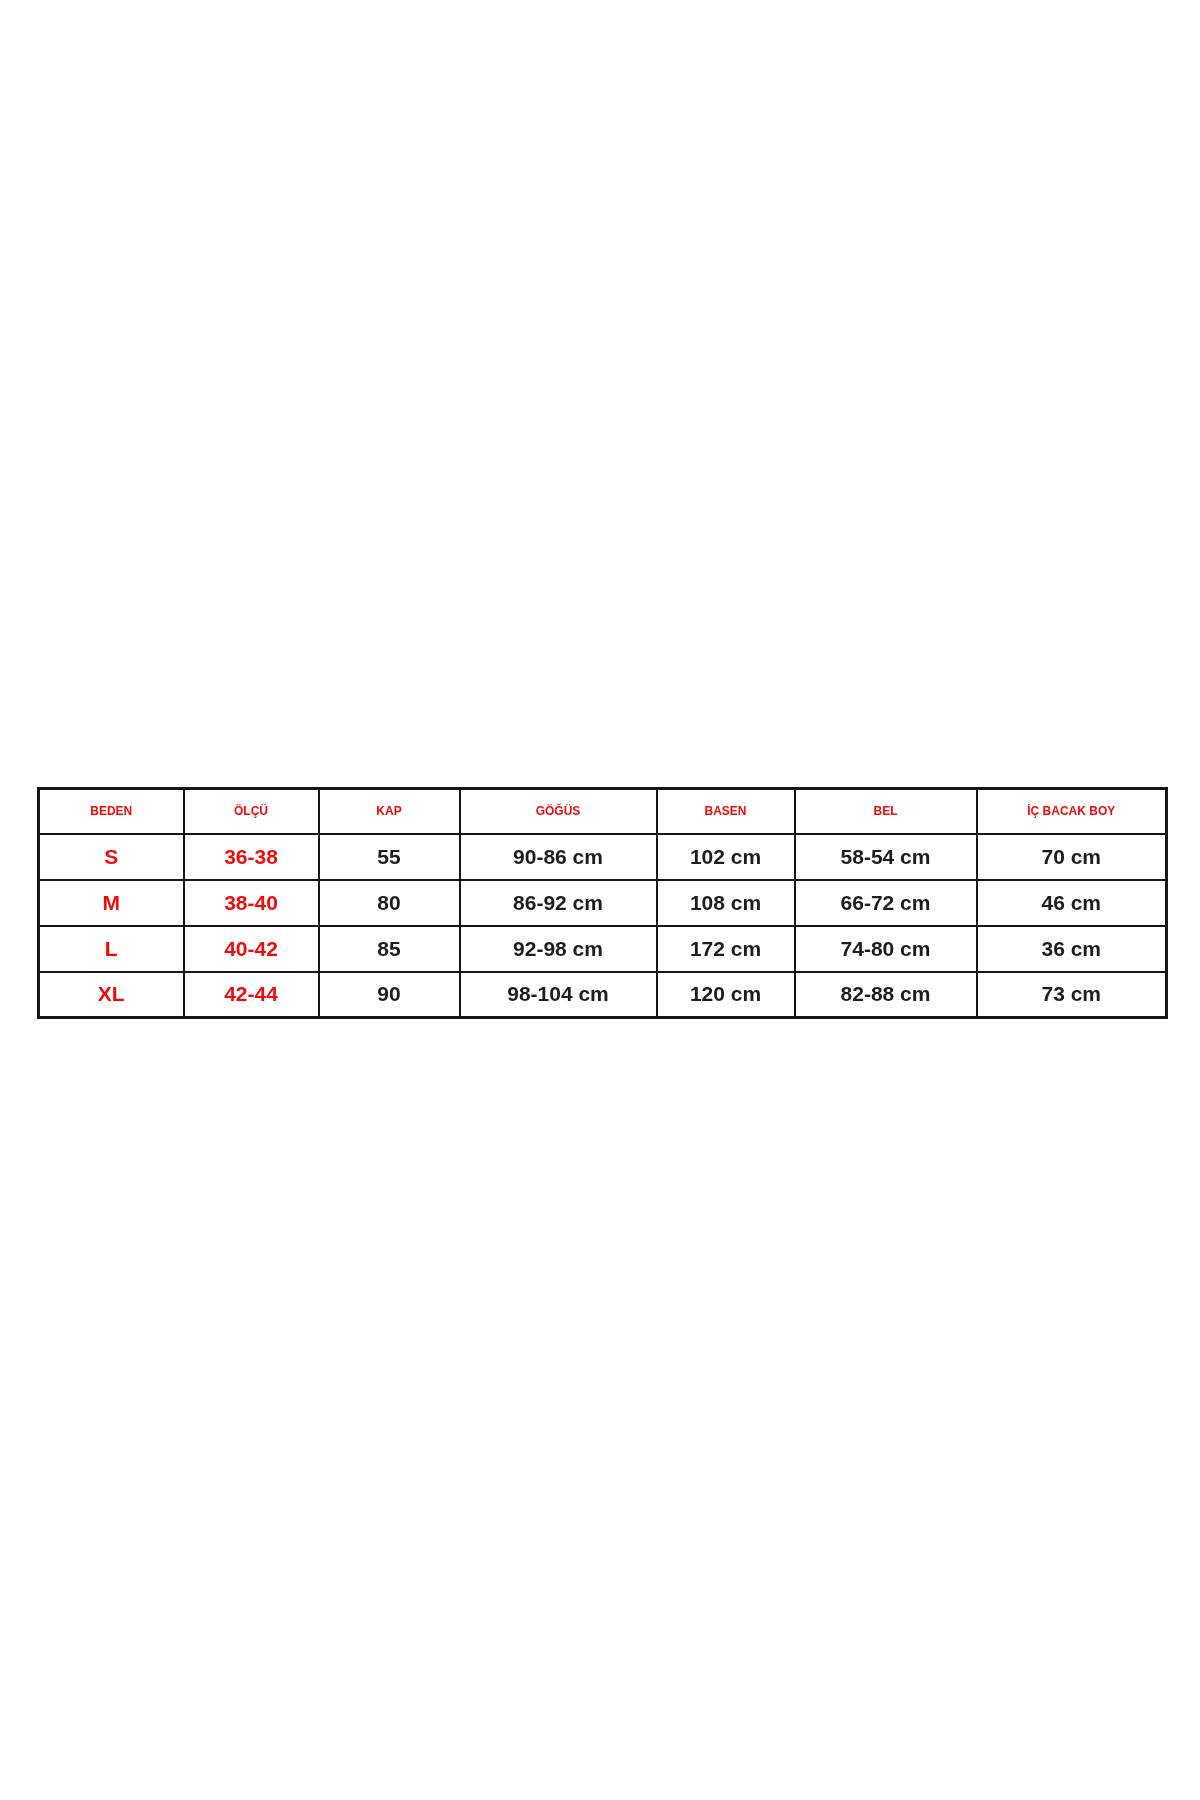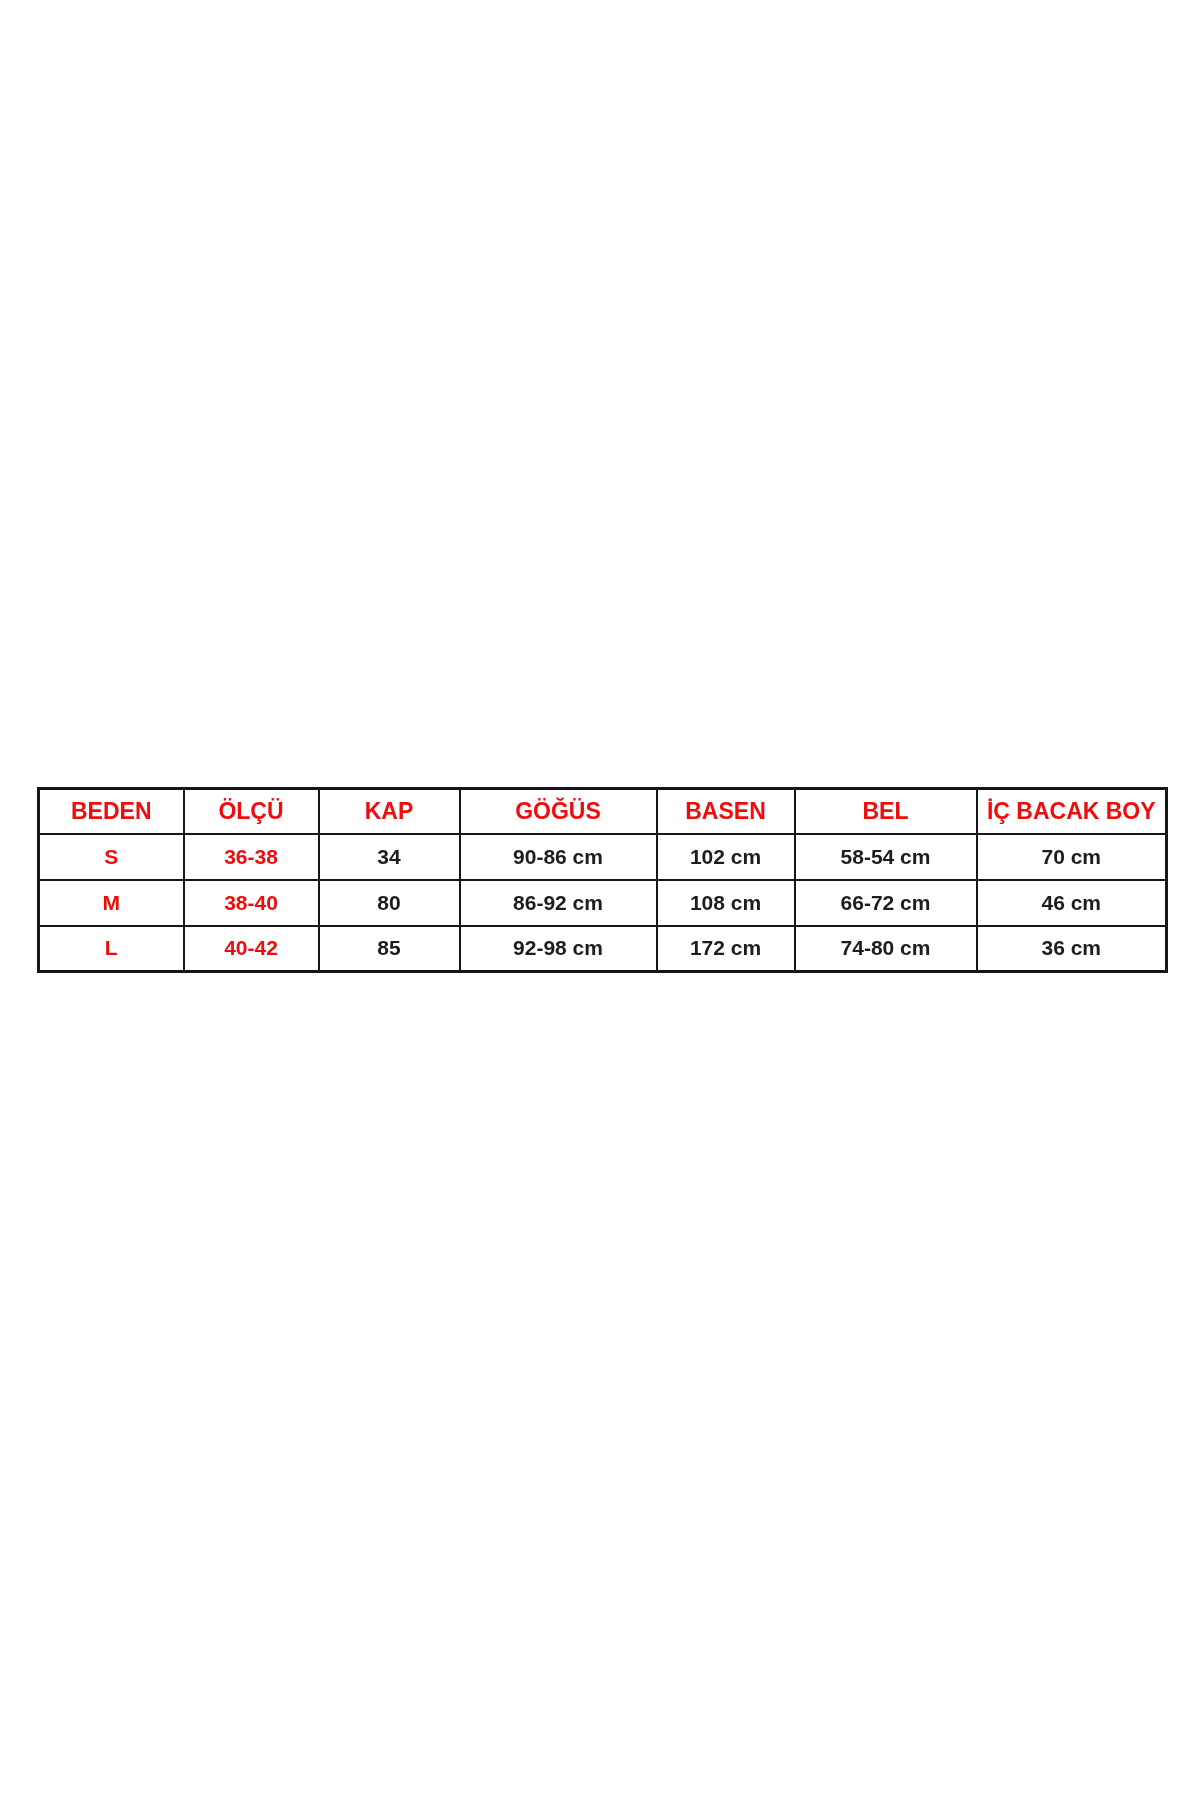--- a/index.html
+++ b/index.html
@@ -30,21 +30,21 @@
     border: 2px solid #161616;
     text-align: center;
     vertical-align: middle;
     font-weight: bold;
     padding: 0 2px;
     overflow: hidden;
     white-space: nowrap;
   }
   table.size-chart th {
     height: 45px;
-    font-size: 23px;
+    font-size: 12px;
     color: #f00c0c;
   }
   table.size-chart td {
     height: 46px;
     font-size: 21px;
     color: #1d1d1b;
   }
   table.size-chart td.red {
     color: #f00c0c;
   }
@@ -71,21 +71,21 @@
         <th>GÖĞÜS</th>
         <th>BASEN</th>
         <th>BEL</th>
         <th>İÇ BACAK BOY</th>
       </tr>
     </thead>
     <tbody>
       <tr>
         <td class="red">S</td>
         <td class="red">36-38</td>
-        <td>34</td>
+        <td>55</td>
         <td>90-86 cm</td>
         <td>102 cm</td>
         <td>58-54 cm</td>
         <td>70 cm</td>
       </tr>
       <tr>
         <td class="red">M</td>
         <td class="red">38-40</td>
         <td>80</td>
         <td>86-92 cm</td>
@@ -95,15 +95,24 @@
       </tr>
       <tr>
         <td class="red">L</td>
         <td class="red">40-42</td>
         <td>85</td>
         <td>92-98 cm</td>
         <td>172 cm</td>
         <td>74-80 cm</td>
         <td>36 cm</td>
       </tr>
+      <tr>
+        <td class="red">XL</td>
+        <td class="red">42-44</td>
+        <td>90</td>
+        <td>98-104 cm</td>
+        <td>120 cm</td>
+        <td>82-88 cm</td>
+        <td>73 cm</td>
+      </tr>
     </tbody>
   </table>
 </div>
 
 </body></html>

